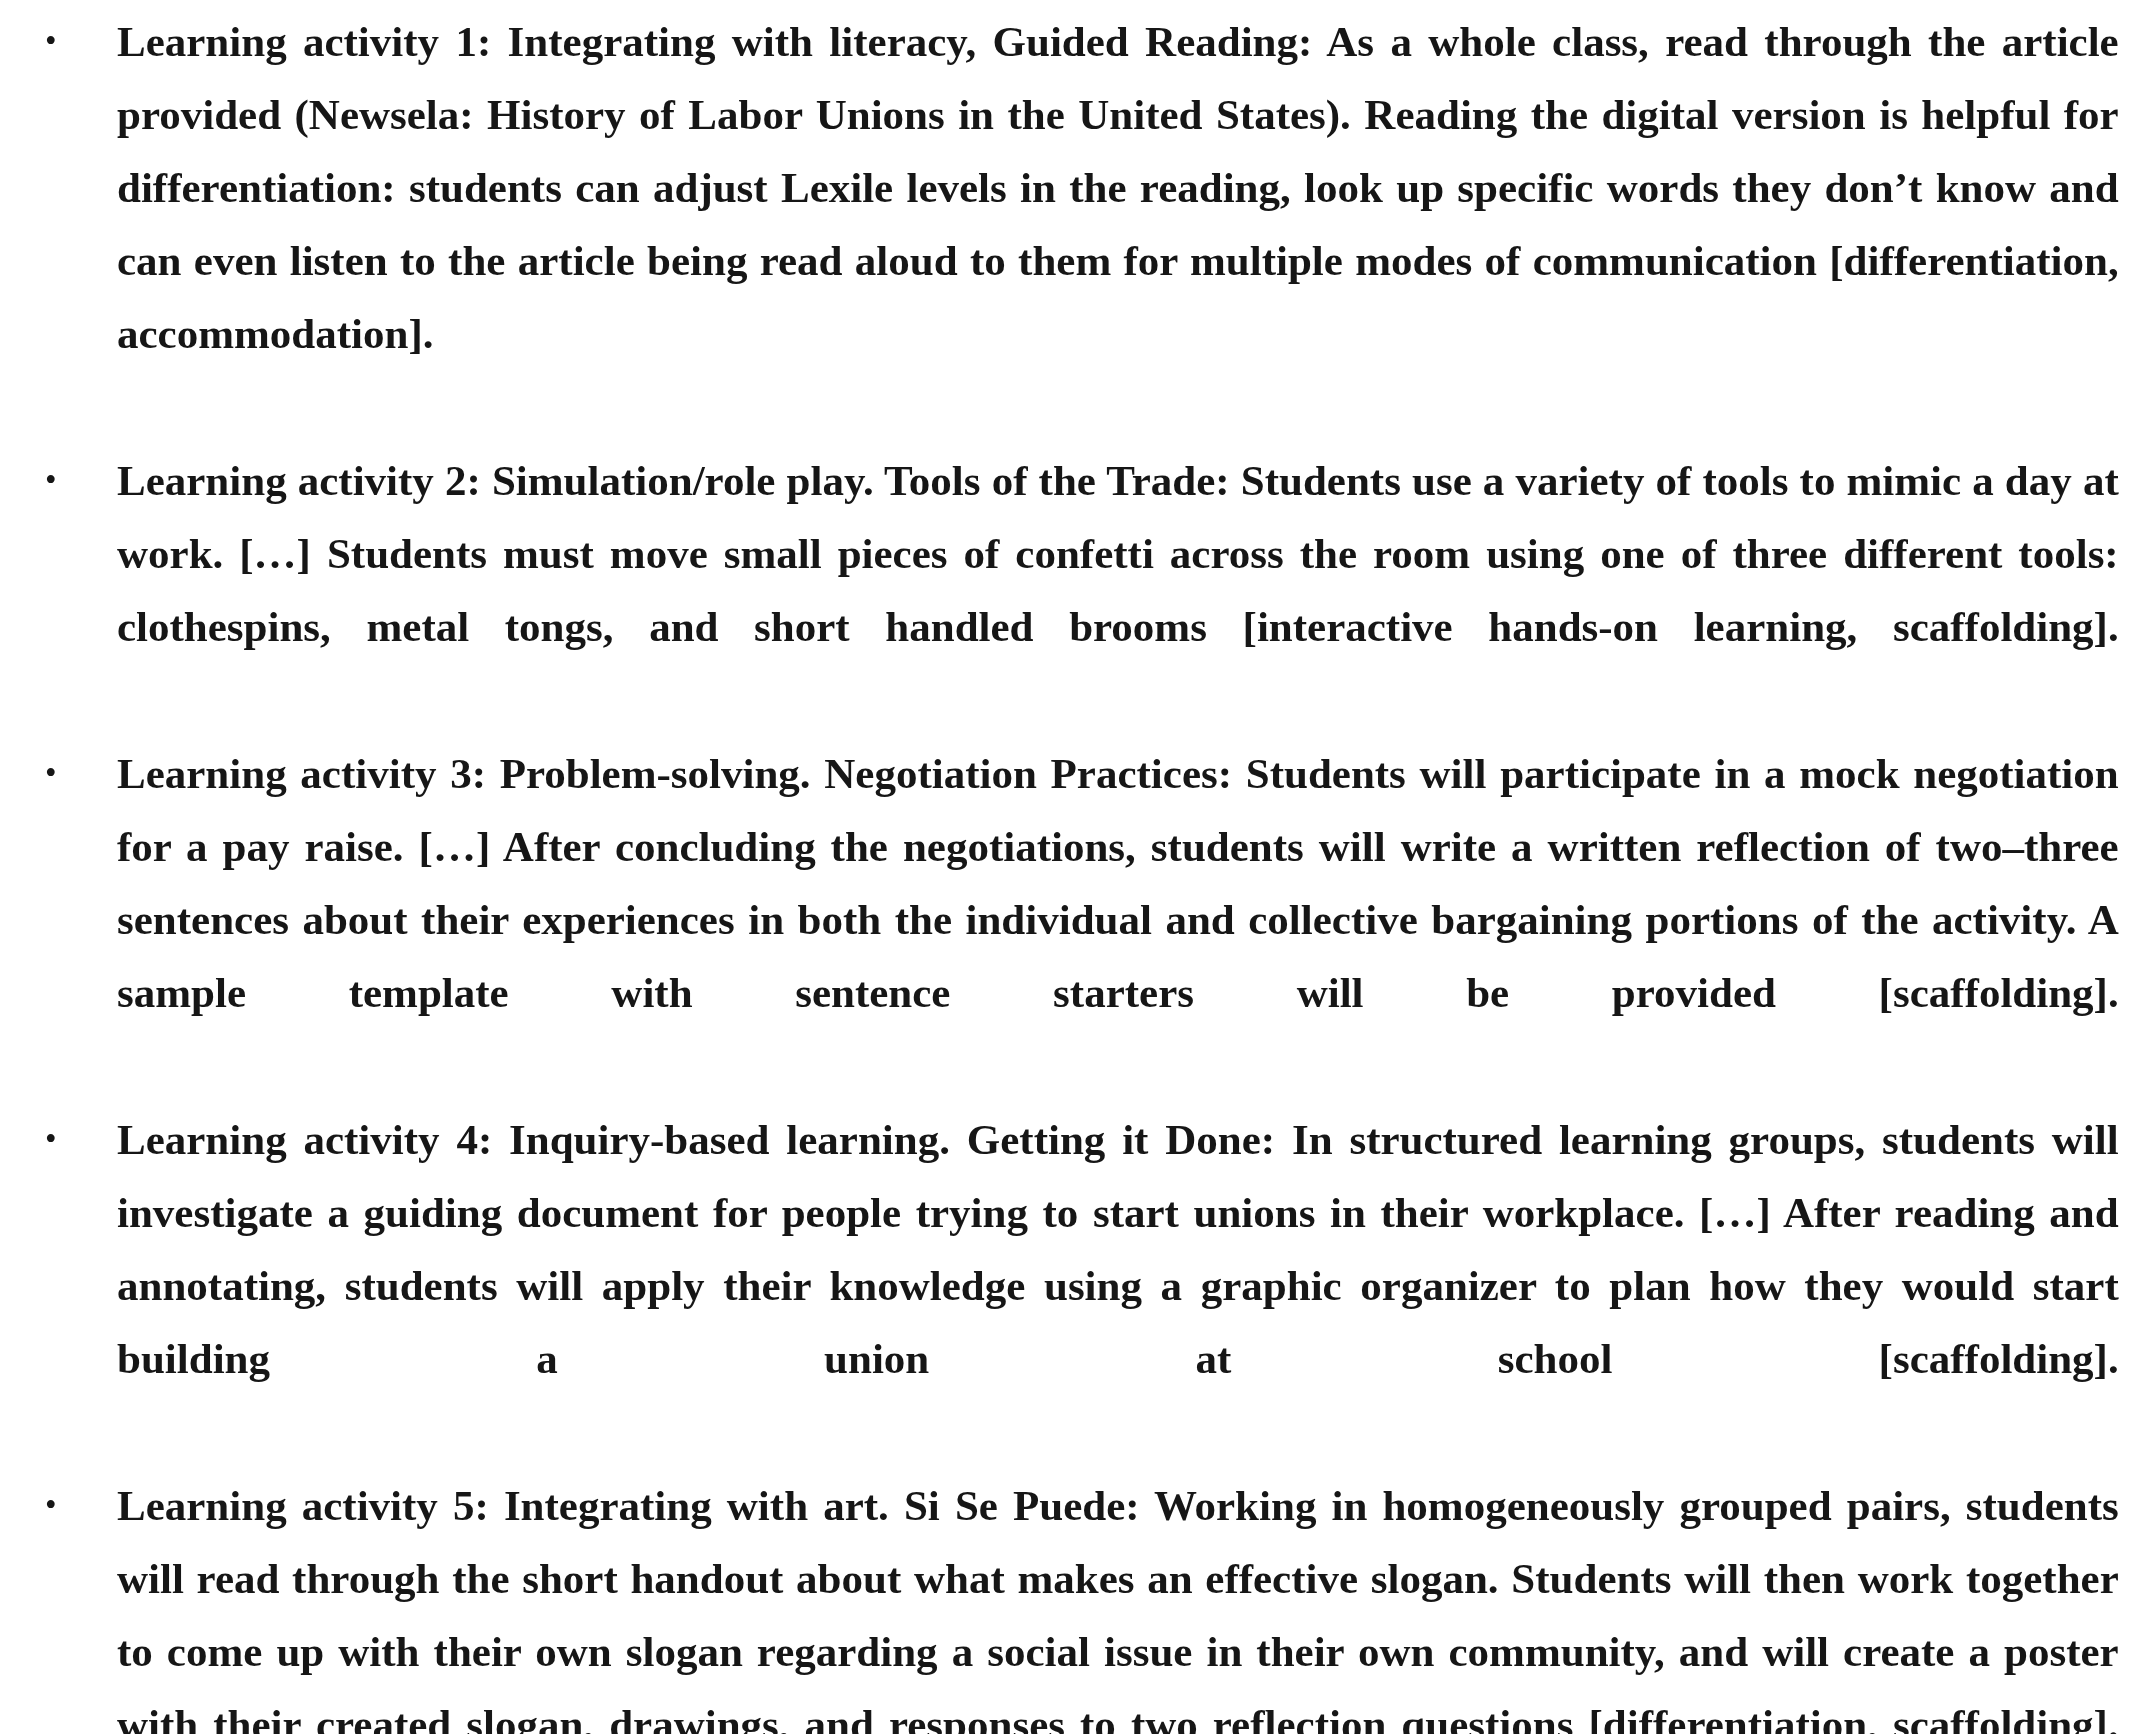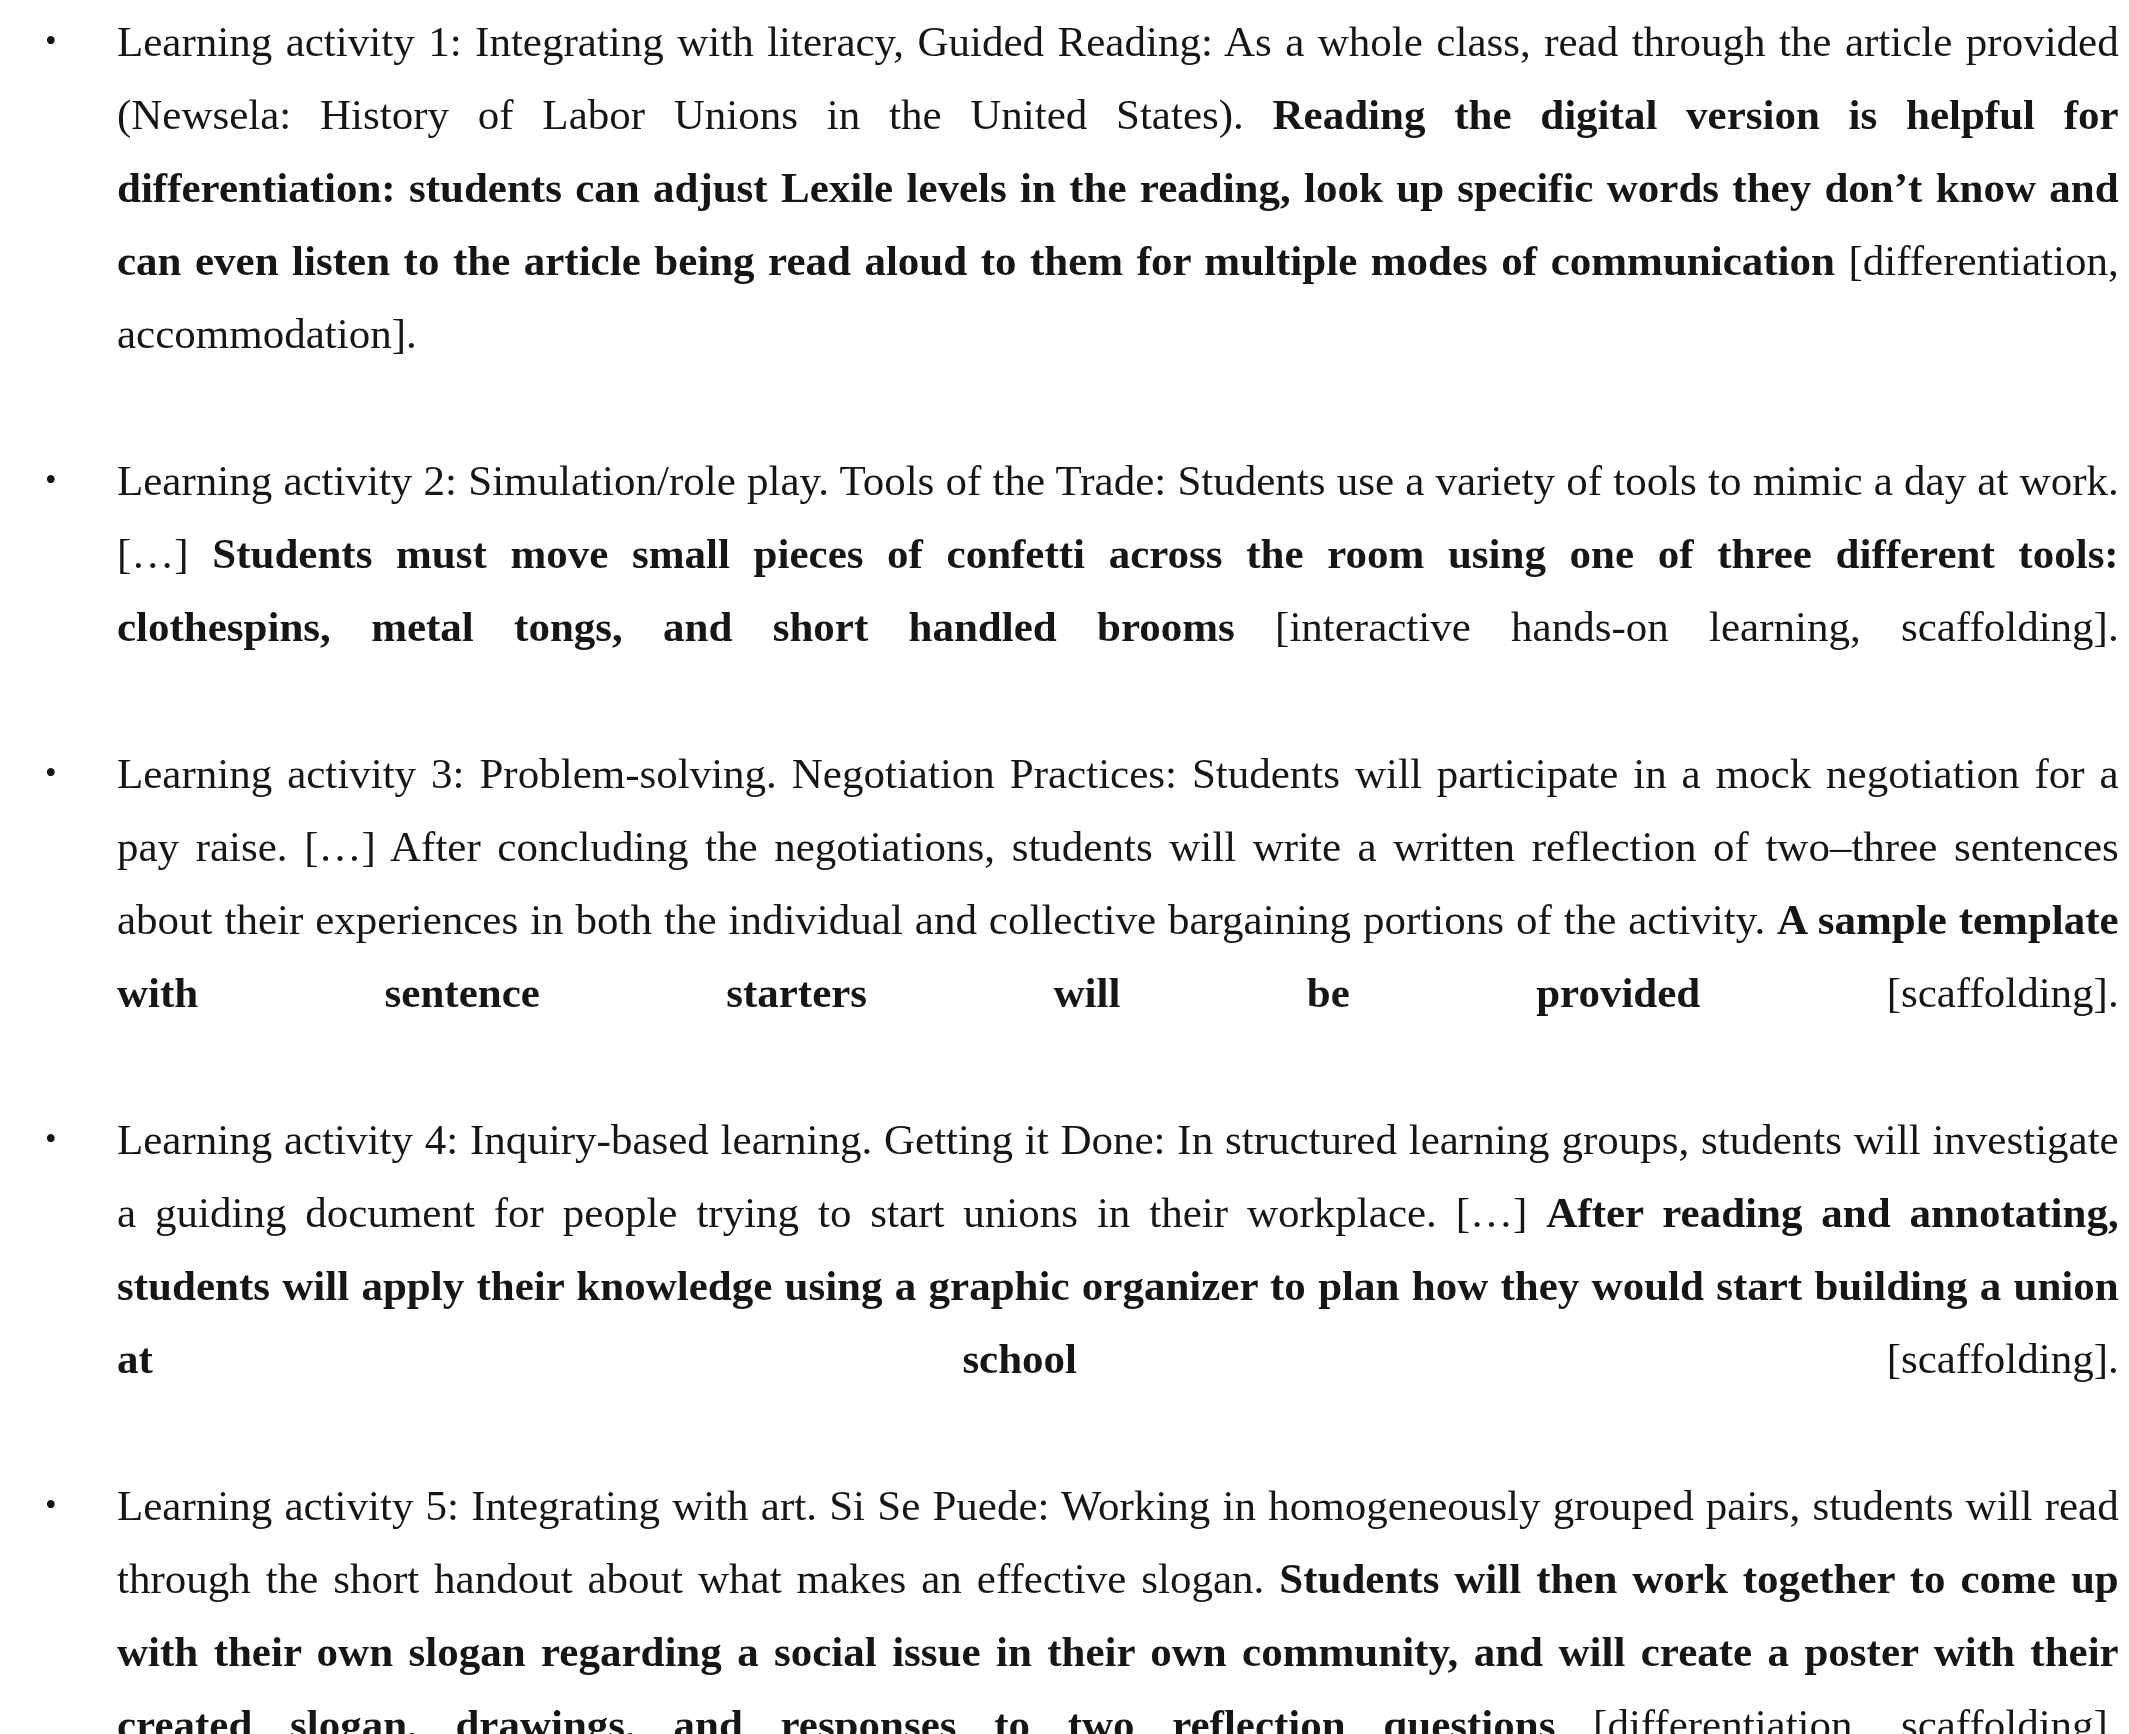--- a/index.html
+++ b/index.html
@@ -56,21 +56,21 @@
 
   .para-body {
     display: block;
   }
 
   .run-bold {
     font-weight: 700;
   }
 
   .run-regular {
-    font-weight: 400;
+    font-weight: 700;
   }
 
   
   .para-body::after {
     content: "";
     display: inline-block;
     width: 100%;
   }
 </style>
 </head>

